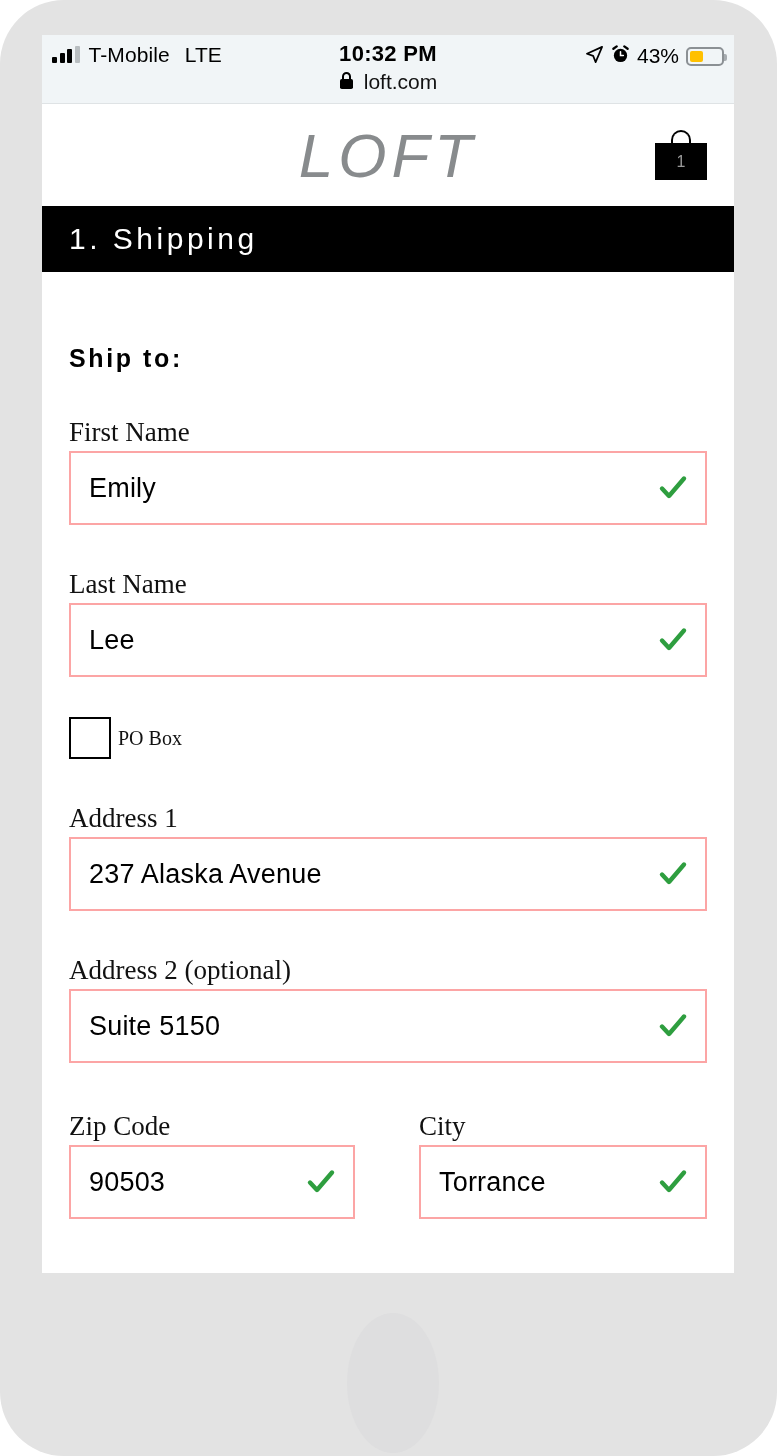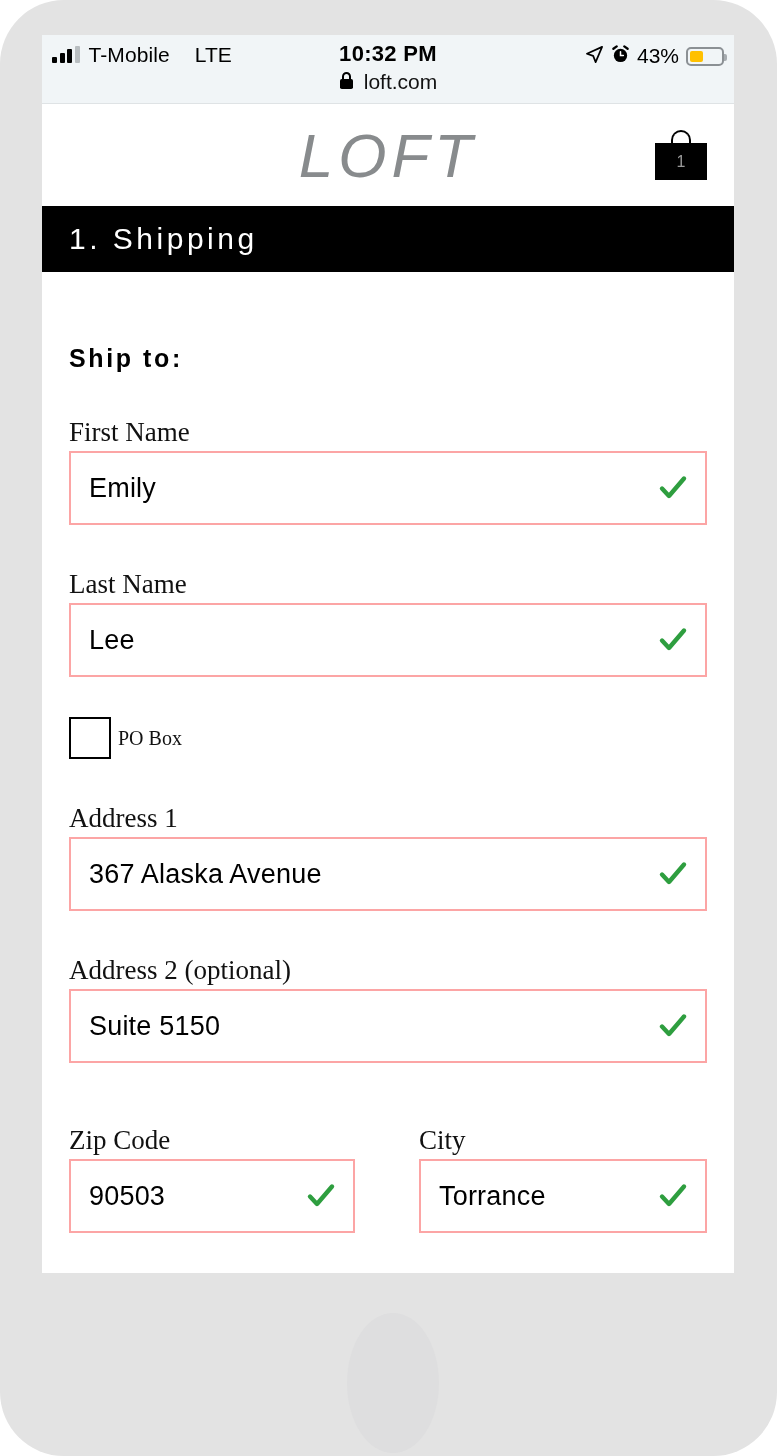--- a/index.html
+++ b/index.html
@@ -46,21 +46,21 @@
     left: 10px; top: 8px;
     display: flex; align-items: center; gap: 9px;
   }
   #signal-icon { display: flex; align-items: flex-end; gap: 2.5px; height: 16px; }
   #signal-icon i { display: block; width: 5px; background: #000; border-radius: 1px; }
   #signal-icon i:nth-child(1) { height: 6px; }
   #signal-icon i:nth-child(2) { height: 10px; }
   #signal-icon i:nth-child(3) { height: 14px; }
   #signal-icon i:nth-child(4) { height: 17px; background: #b9bec1; }
   .sb-carrier { font-size: 21px; color: #000; letter-spacing: 0.1px; }
-  .sb-net { font-size: 21px; color: #000; margin-left: 16px; }
+  .sb-net { font-size: 21px; color: #000; margin-left: 6px; }
 
   .sb-center {
     position: absolute;
     left: 0; top: 6px; width: 692px;
     text-align: center;
   }
   .sb-time { font-size: 22px; font-weight: bold; color: #000; letter-spacing: 0.3px; }
   .sb-url-row {
     margin-top: 3px;
     display: flex; align-items: center; justify-content: center; gap: 10px;
@@ -160,21 +160,20 @@
     color: #000;
   }
 
   .field { margin-top: 46px; }
   .field-label {
     font-family: "Liberation Serif", serif;
     font-size: 27px;
     color: #111;
     line-height: 1.0;
     margin-bottom: 5px;
-    margin-top: 14px;
   }
   .input-box {
     position: relative;
     height: 74px;
     border: 2px solid #fca5a5;
     background: #fff;
     display: flex; align-items: center;
   }
   .input-value {
     font-family: "Liberation Sans", sans-serif;
@@ -316,21 +315,21 @@
       </div>
 
       <div id="pobox-row">
         <span id="pobox-checkbox"></span>
         <span id="pobox-label">PO Box</span>
       </div>
 
       <div class="field">
         <div class="field-label">Address 1</div>
         <div class="input-box">
-          <span class="input-value">367 Alaska Avenue</span>
+          <span class="input-value">237 Alaska Avenue</span>
           <span class="check-icon">
             <svg viewBox="0 0 30 30">
                 <path d="M4 15.5 L11 23 L26 5.5" fill="none" stroke="#2e9e3f" stroke-width="4.4" stroke-linecap="round" stroke-linejoin="round"></path>
               </svg>
           </span>
         </div>
       </div>
 
       <div class="field">
         <div class="field-label">Address 2 (optional)</div>

